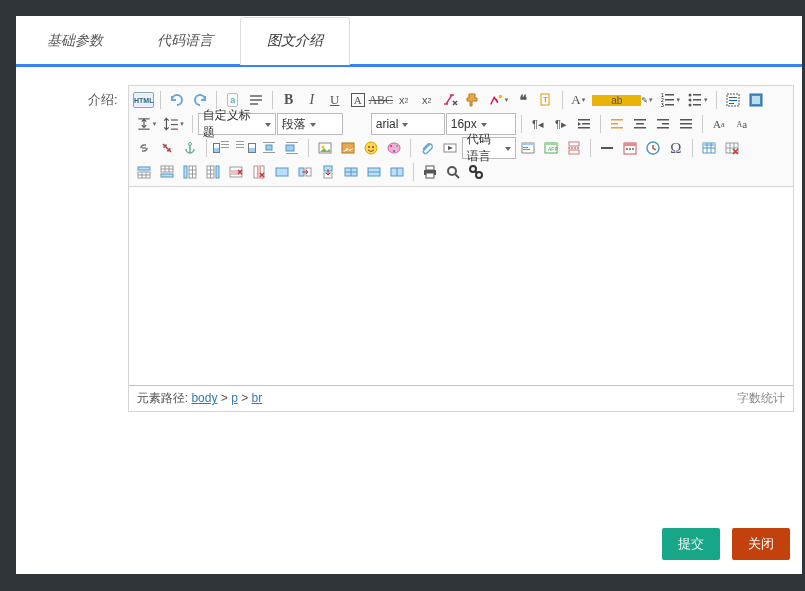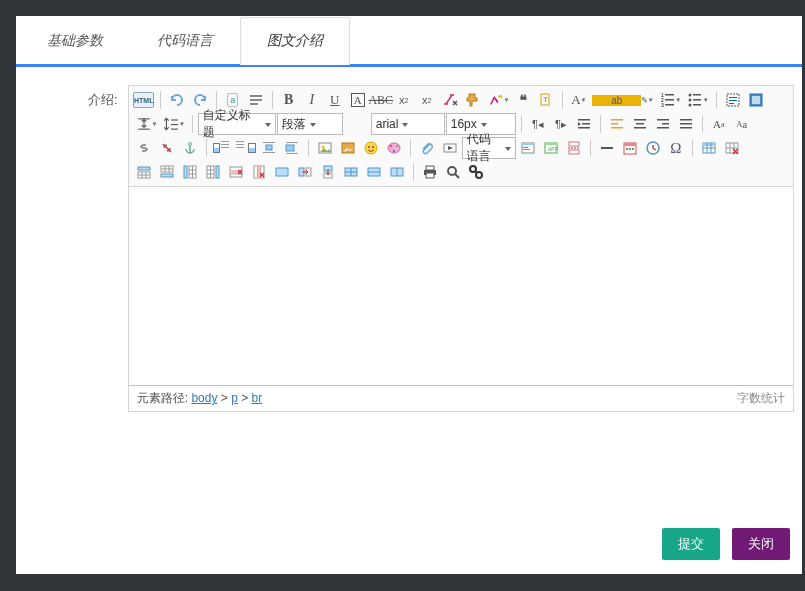--- a/index.html
+++ b/index.html
@@ -7,21 +7,21 @@
   .stage { width:805px; height:591px; position:relative; overflow:hidden; }
   .panel { position:absolute; left:16px; top:16px; width:786px; height:558px; background:#fff; }
   .tabs { display:flex; border-bottom:3px solid #3b82f6; padding-left:4px;font-style:italic; }
   .tab { padding:14px 26px; font-size:14px; color:#555; cursor:pointer; border:1px solid transparent; border-bottom:none; position:relative; top:1px; }
   .tab.active { border-color:#ddd; border-bottom:1px solid #fff; background:#fff; color:#333; border-radius:3px 3px 0 0; }
   .body { padding:18px 8px 0 0; }
   .row { display:flex; align-items:flex-start; margin-bottom:18px; }
   .row-label { width:112px; text-align:right; padding-right:10px; padding-top:6px; font-size:13px; color:#555; }
   .btn { display:inline-block; padding:7px 16px; border-radius:2px; font-size:13px; cursor:pointer; color:#fff; user-select:none; }
   .btn-green { background:#18a689; }
-  .btn-orange { background:#701a75; }
+  .btn-orange { background:#c2410c; }
   .editor { width:668px; border:1px solid #d4d4d4; background:#fff; }
   .toolbar { background:#fafafa; border-bottom:1px solid #d4d4d4; padding:2px 4px; }
   .tool-row { display:flex; flex-wrap:nowrap; align-items:center; gap:1px; padding:1px 0; }
   .tbtn { width:22px; height:22px; display:flex; align-items:center; justify-content:center; border:1px solid transparent; border-radius:2px; font-size:12px; color:#555; cursor:pointer; position:relative; }
   .tbtn svg { width:16px; height:16px; }
   .tbtn.wide { width:auto; padding:0 2px; }
   .tsep { width:1px; height:18px; background:#ccc; margin:0 4px; }
   .html-btn { width:26px; height:16px; display:flex; align-items:center; justify-content:center; border:1px solid #8aa; border-radius:2px; font-size:7px; font-weight:bold; color:#267; background:#eef; }
   .combo { height:22px; border:1px solid #bbb; background:#fff; display:flex; align-items:center; padding:0 4px; font-size:12px; color:#333; cursor:pointer; }
   .combo .car { margin-left:4px; font-size:8px; color:#666; }

